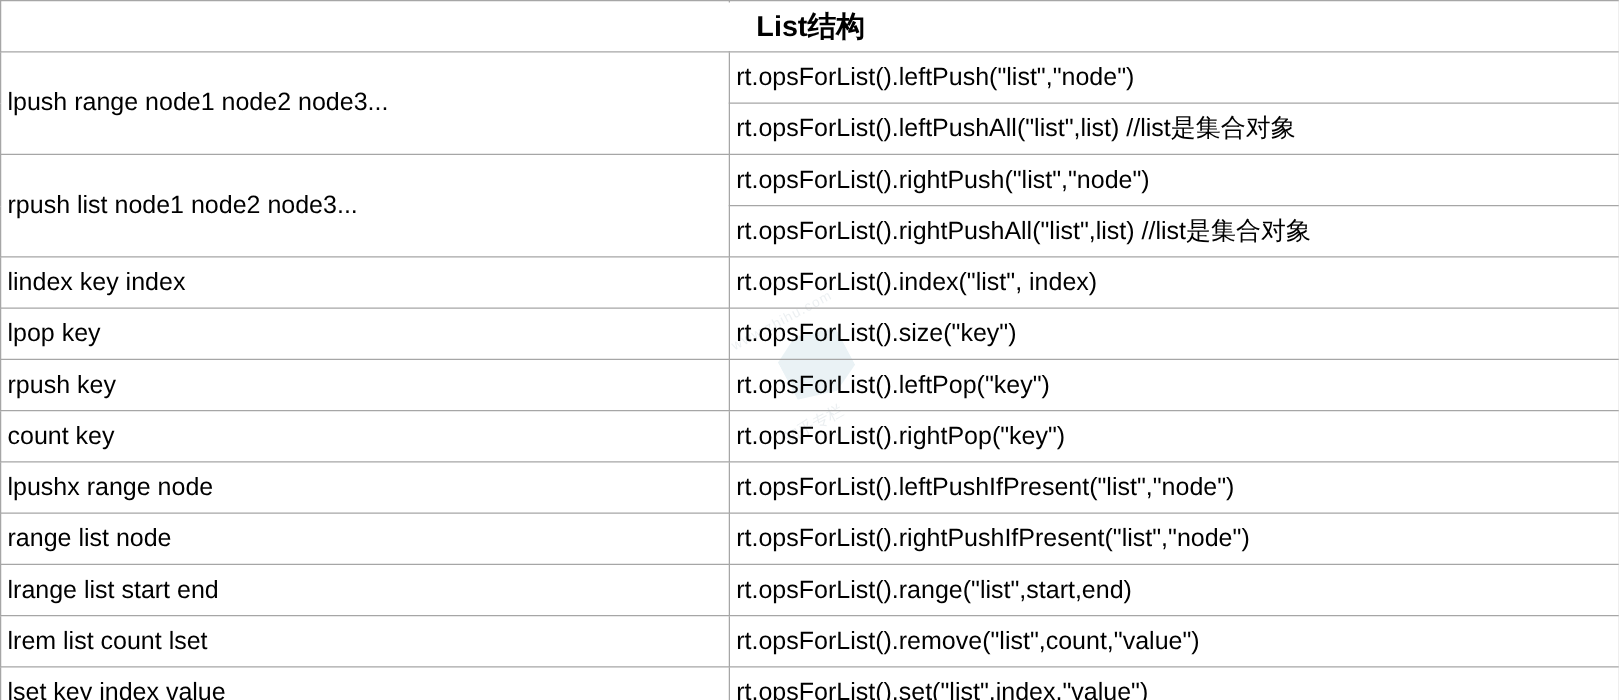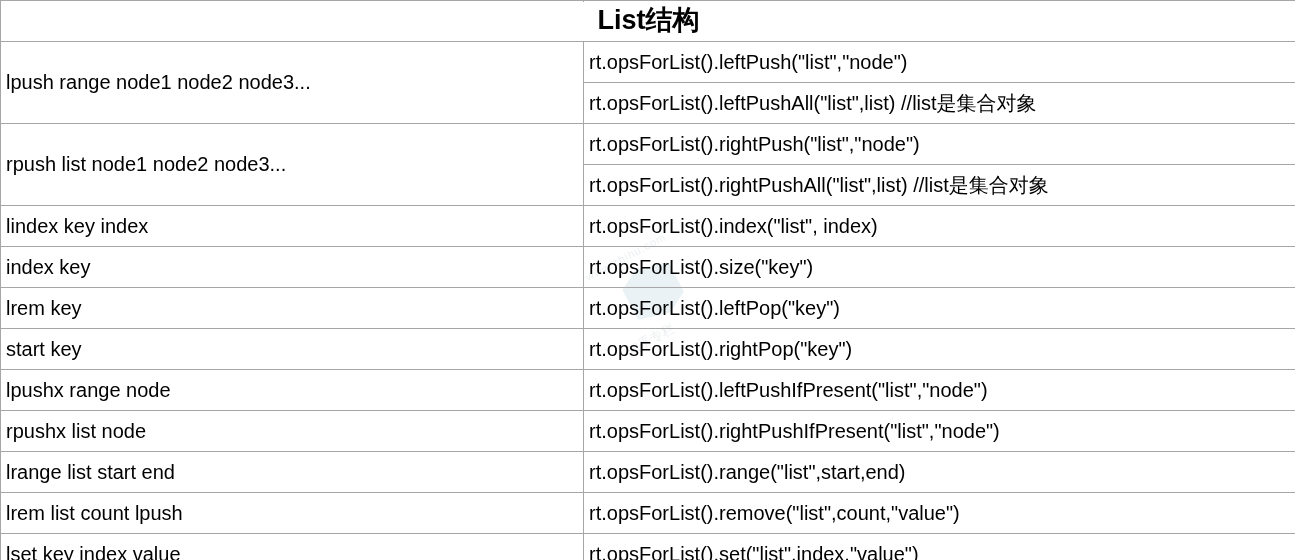--- a/index.html
+++ b/index.html
@@ -86,21 +86,21 @@
     overflow: hidden;
   }
 
   .col-cmd  { width: 583px; }
   .col-api  { width: 712px; }
 
   tr.header-row th {
     height: 40px;
     text-align: center;
     font-weight: bold;
-    font-size: 27px;
+    font-size: 23px;
     letter-spacing: 0px;
   }
 
   tr.body-row td { height: 40px; }
   td.cmd-cell    { font-size: 20px; }
   td.api-cell    { font-size: 20px; }
   td.span-cell   { }
 
   
   .top-divider {
@@ -147,45 +147,45 @@
           <td class="api-cell">rt.opsForList().rightPush("list","node")</td>
         </tr>
         <tr class="body-row">
           <td class="api-cell">rt.opsForList().rightPushAll("list",list) //list是集合对象</td>
         </tr>
         <tr class="body-row">
           <td class="cmd-cell">lindex key index</td>
           <td class="api-cell">rt.opsForList().index("list", index)</td>
         </tr>
         <tr class="body-row">
-          <td class="cmd-cell">index key</td>
+          <td class="cmd-cell">lpop key</td>
           <td class="api-cell">rt.opsForList().size("key")</td>
         </tr>
         <tr class="body-row">
-          <td class="cmd-cell">lrem key</td>
+          <td class="cmd-cell">rpush key</td>
           <td class="api-cell">rt.opsForList().leftPop("key")</td>
         </tr>
         <tr class="body-row">
-          <td class="cmd-cell">start key</td>
+          <td class="cmd-cell">count key</td>
           <td class="api-cell">rt.opsForList().rightPop("key")</td>
         </tr>
         <tr class="body-row">
           <td class="cmd-cell">lpushx range node</td>
           <td class="api-cell">rt.opsForList().leftPushIfPresent("list","node")</td>
         </tr>
         <tr class="body-row">
-          <td class="cmd-cell">rpushx list node</td>
+          <td class="cmd-cell">range list node</td>
           <td class="api-cell">rt.opsForList().rightPushIfPresent("list","node")</td>
         </tr>
         <tr class="body-row">
           <td class="cmd-cell">lrange list start end</td>
           <td class="api-cell">rt.opsForList().range("list",start,end)</td>
         </tr>
         <tr class="body-row">
-          <td class="cmd-cell">lrem list count lpush</td>
+          <td class="cmd-cell">lrem list count lset</td>
           <td class="api-cell">rt.opsForList().remove("list",count,"value")</td>
         </tr>
         <tr class="body-row">
           <td class="cmd-cell">lset key index value</td>
           <td class="api-cell">rt.opsForList().set("list",index,"value")</td>
         </tr>
       </tbody>
   </table>
 
 </div>

